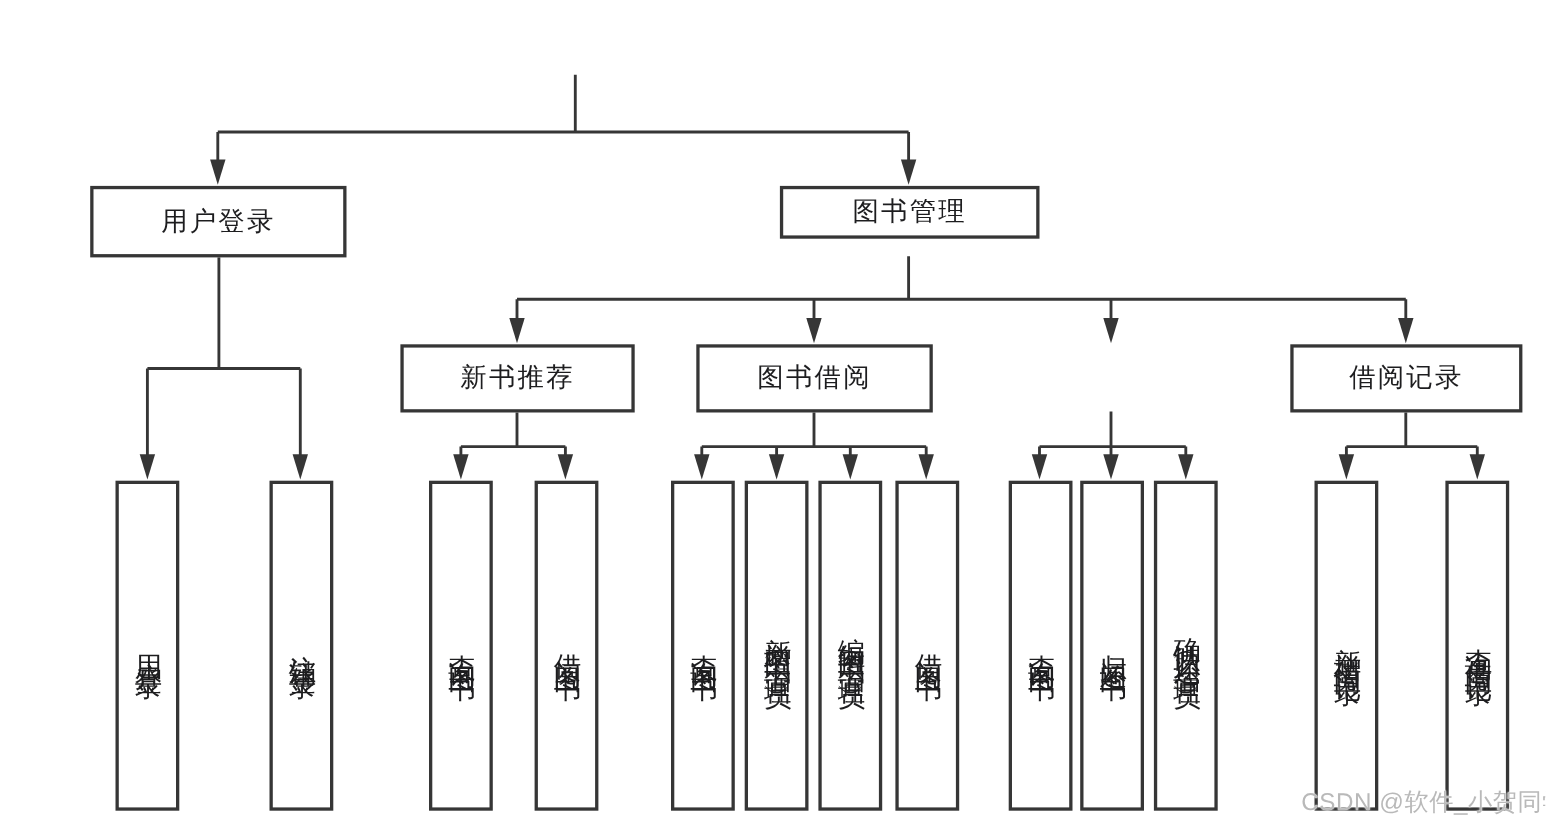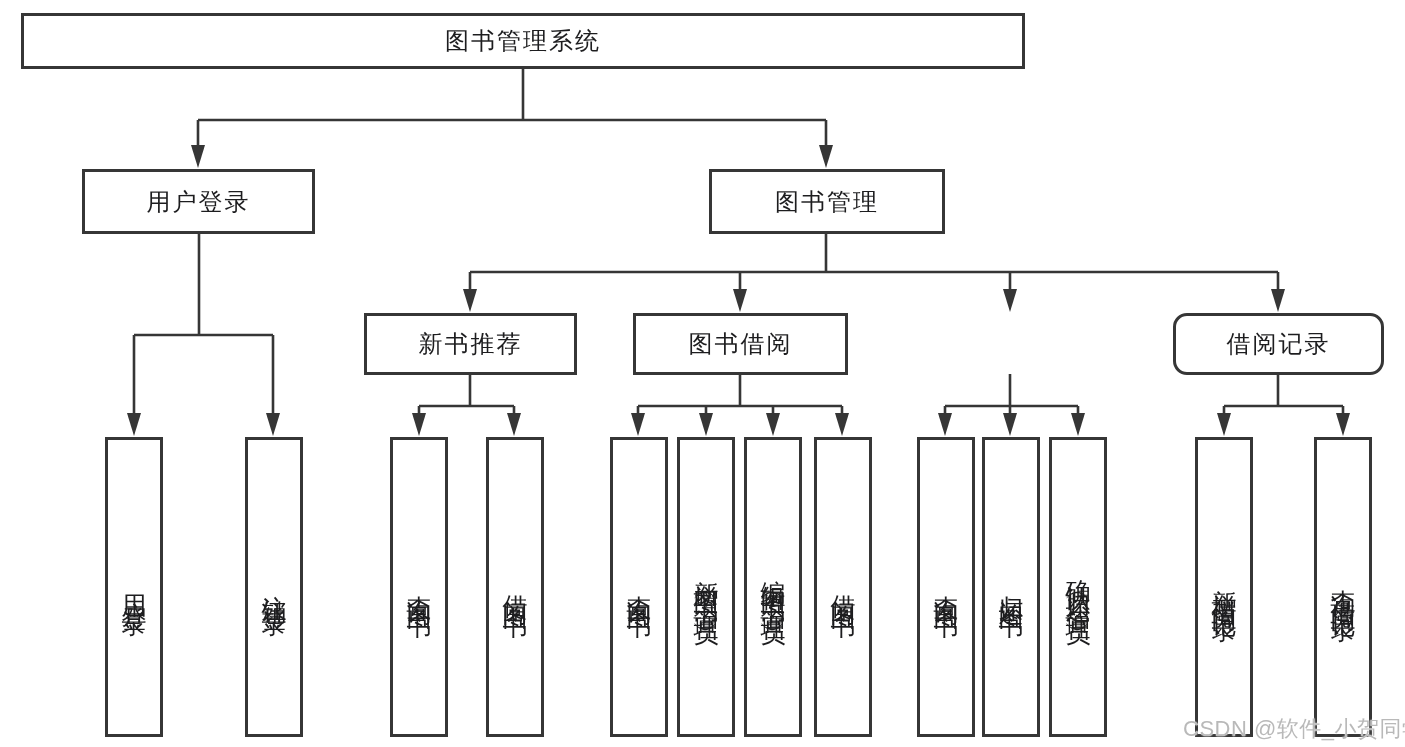--- a/index.html
+++ b/index.html
@@ -87,38 +87,35 @@
     <path d="M1010 374 V407 M945 406 H1078 M945 406 V414 M1010 406 V414 M1078 406 V414"></path>
     <polygon points="938,413 952,413 945,436"></polygon>
     <polygon points="1003,413 1017,413 1010,436"></polygon>
     <polygon points="1071,413 1085,413 1078,436"></polygon>
 
     <path d="M1278 374 V407 M1224 406 H1343 M1224 406 V414 M1343 406 V414"></path>
     <polygon points="1217,413 1231,413 1224,436"></polygon>
     <polygon points="1336,413 1350,413 1343,436"></polygon>
   </svg>
 
-  <div class="node hbox" style="left:21px;top:13px;width:1004px;height:56px;">
-    <span class="label">图书管理系统</span>
-  </div>
 
   <div class="node hbox" style="left:82px;top:169px;width:233px;height:65px;">
     <span class="label">用户登录</span>
   </div>
-  <div class="node hbox" style="left:709px;top:169px;width:236px;height:65px;">
+  <div class="node hbox" style="left:709px;top:169px;width:236px;height:48px;">
     <span class="label">图书管理</span>
   </div>
 
   <div class="node hbox" style="left:364px;top:313px;width:213px;height:62px;">
     <span class="label">新书推荐</span>
   </div>
   <div class="node hbox" style="left:633px;top:313px;width:215px;height:62px;">
     <span class="label">图书借阅</span>
   </div>
-  <div class="node hbox" style="left:1173px;top:313px;width:211px;height:62px;border-radius:14px;">
+  <div class="node hbox" style="left:1173px;top:313px;width:211px;height:62px;">
     <span class="label">借阅记录</span>
   </div>
 
   <div class="node vbox" style="left:105px;">
     <span class="label">用户登录</span>
   </div>
   <div class="node vbox" style="left:245px;">
     <span class="label">注销登录</span>
   </div>
   <div class="node vbox" style="left:390px;">

